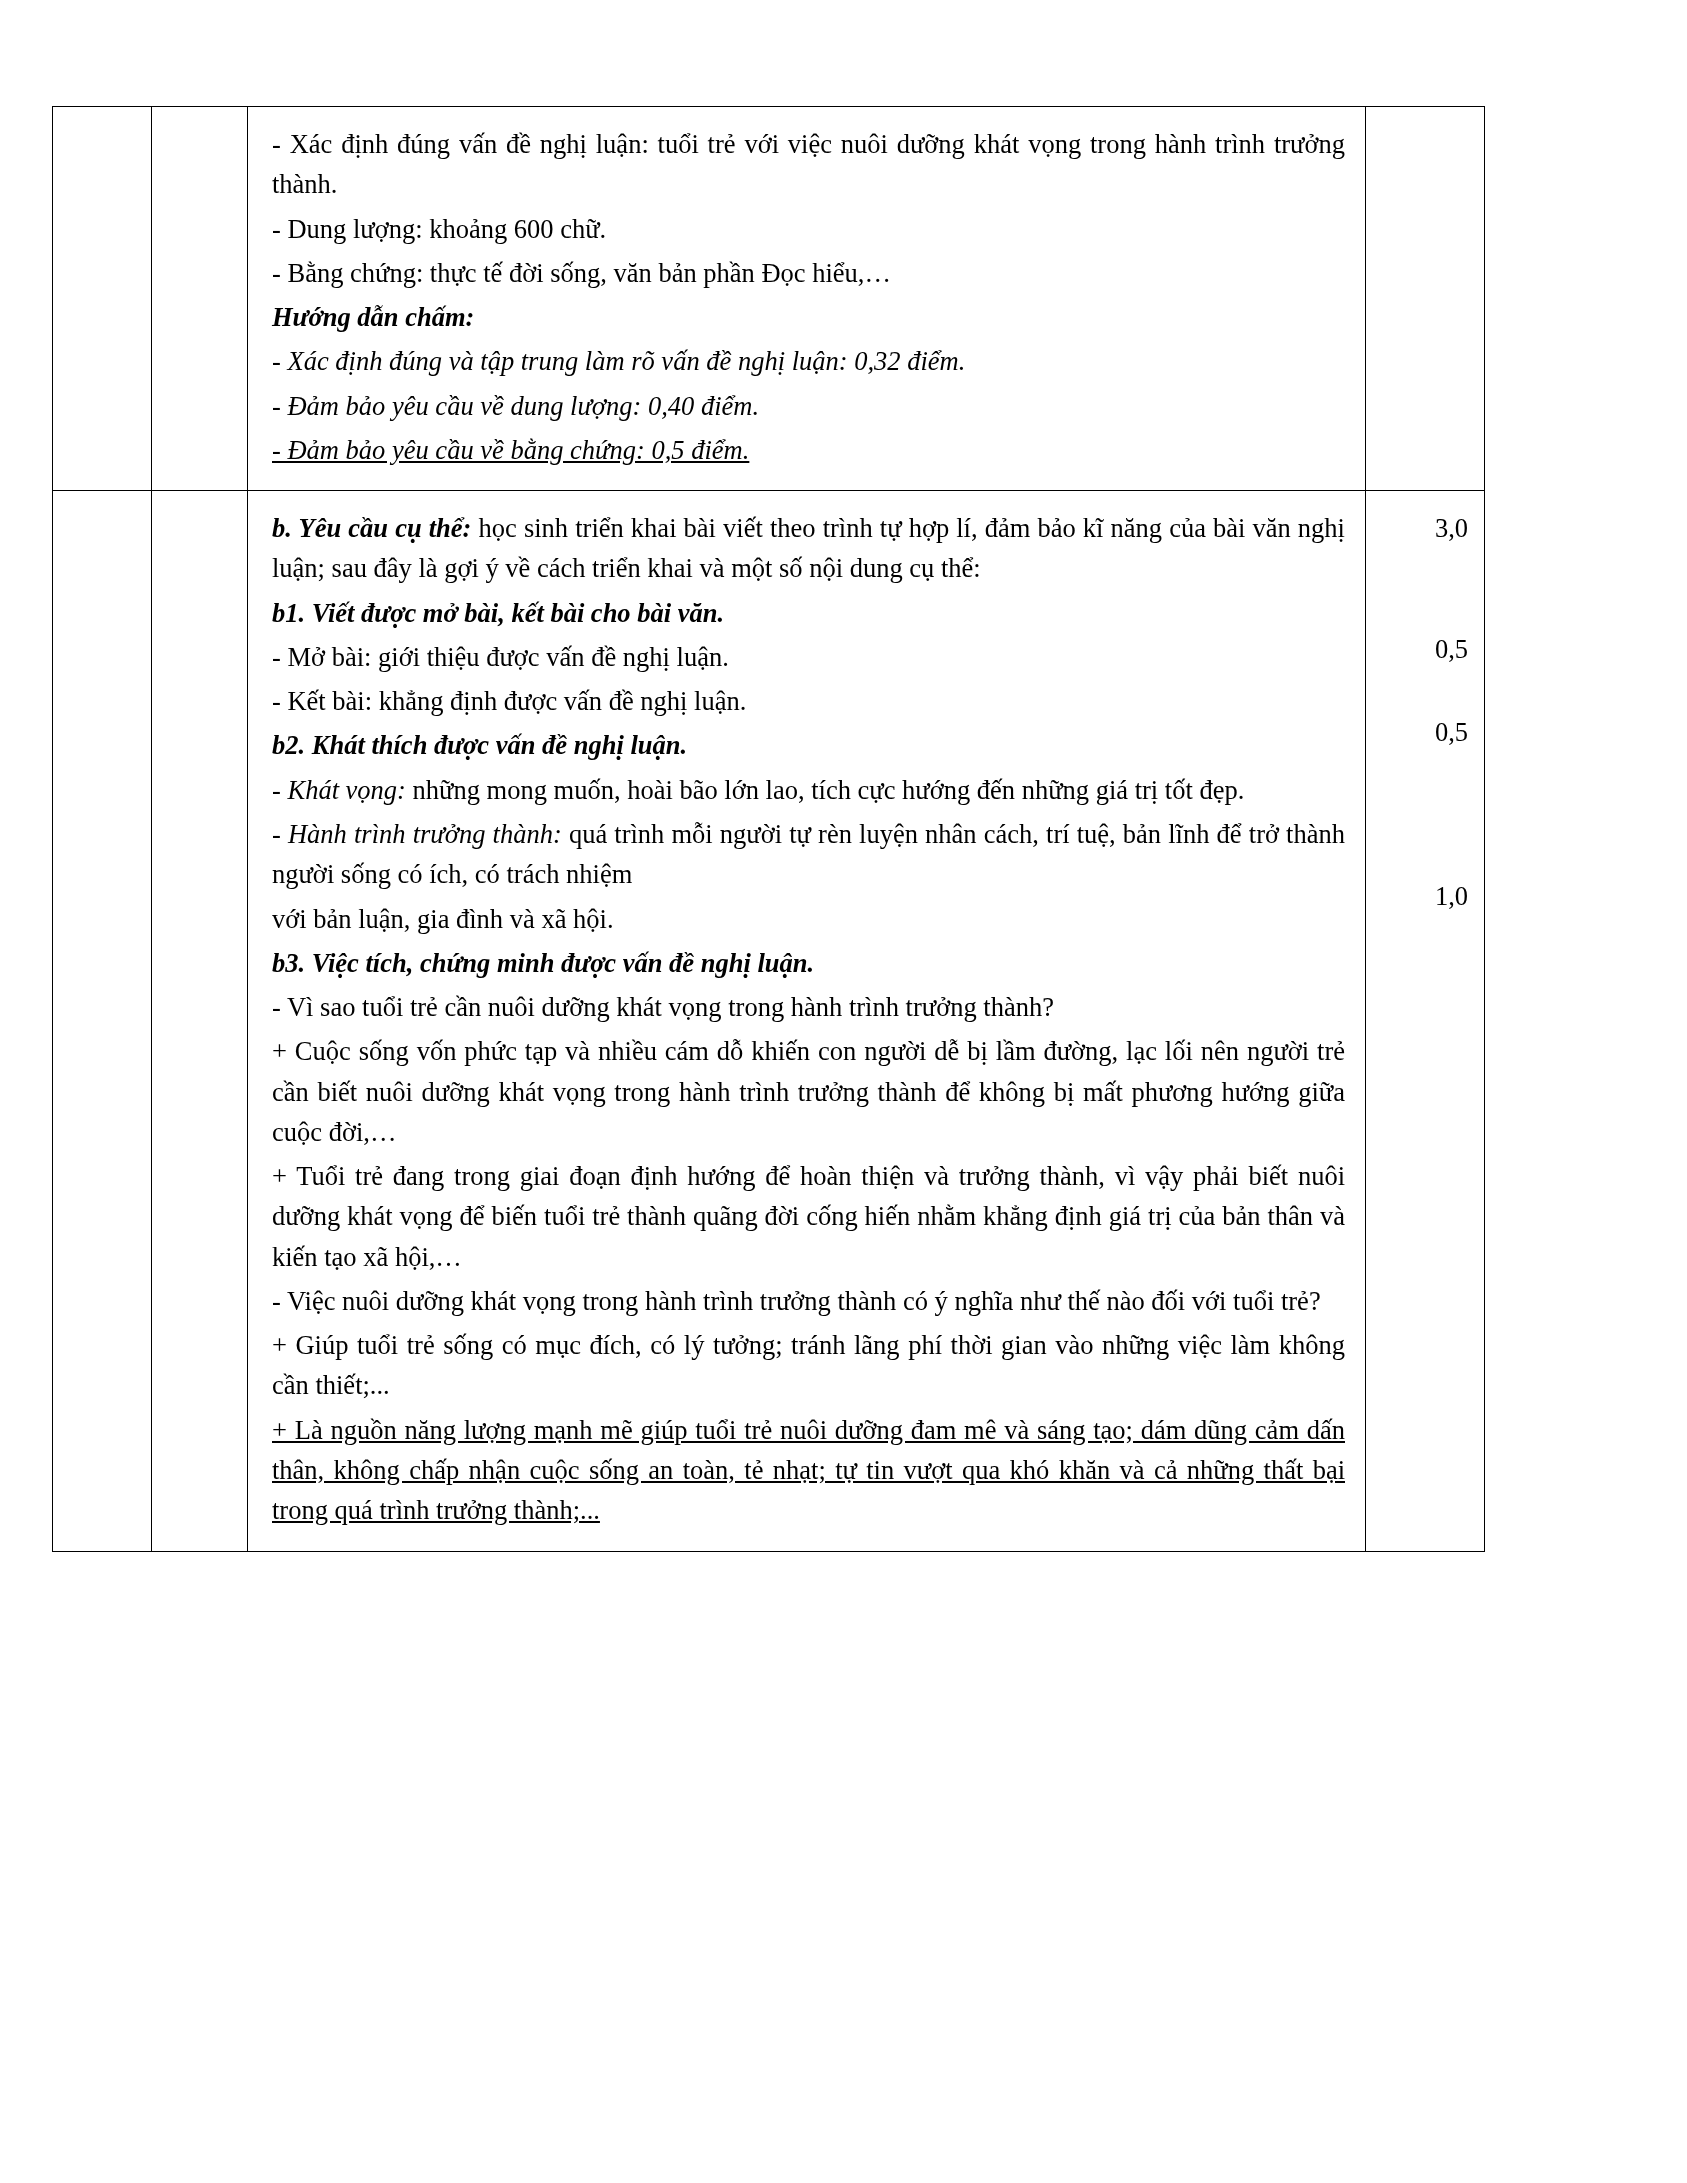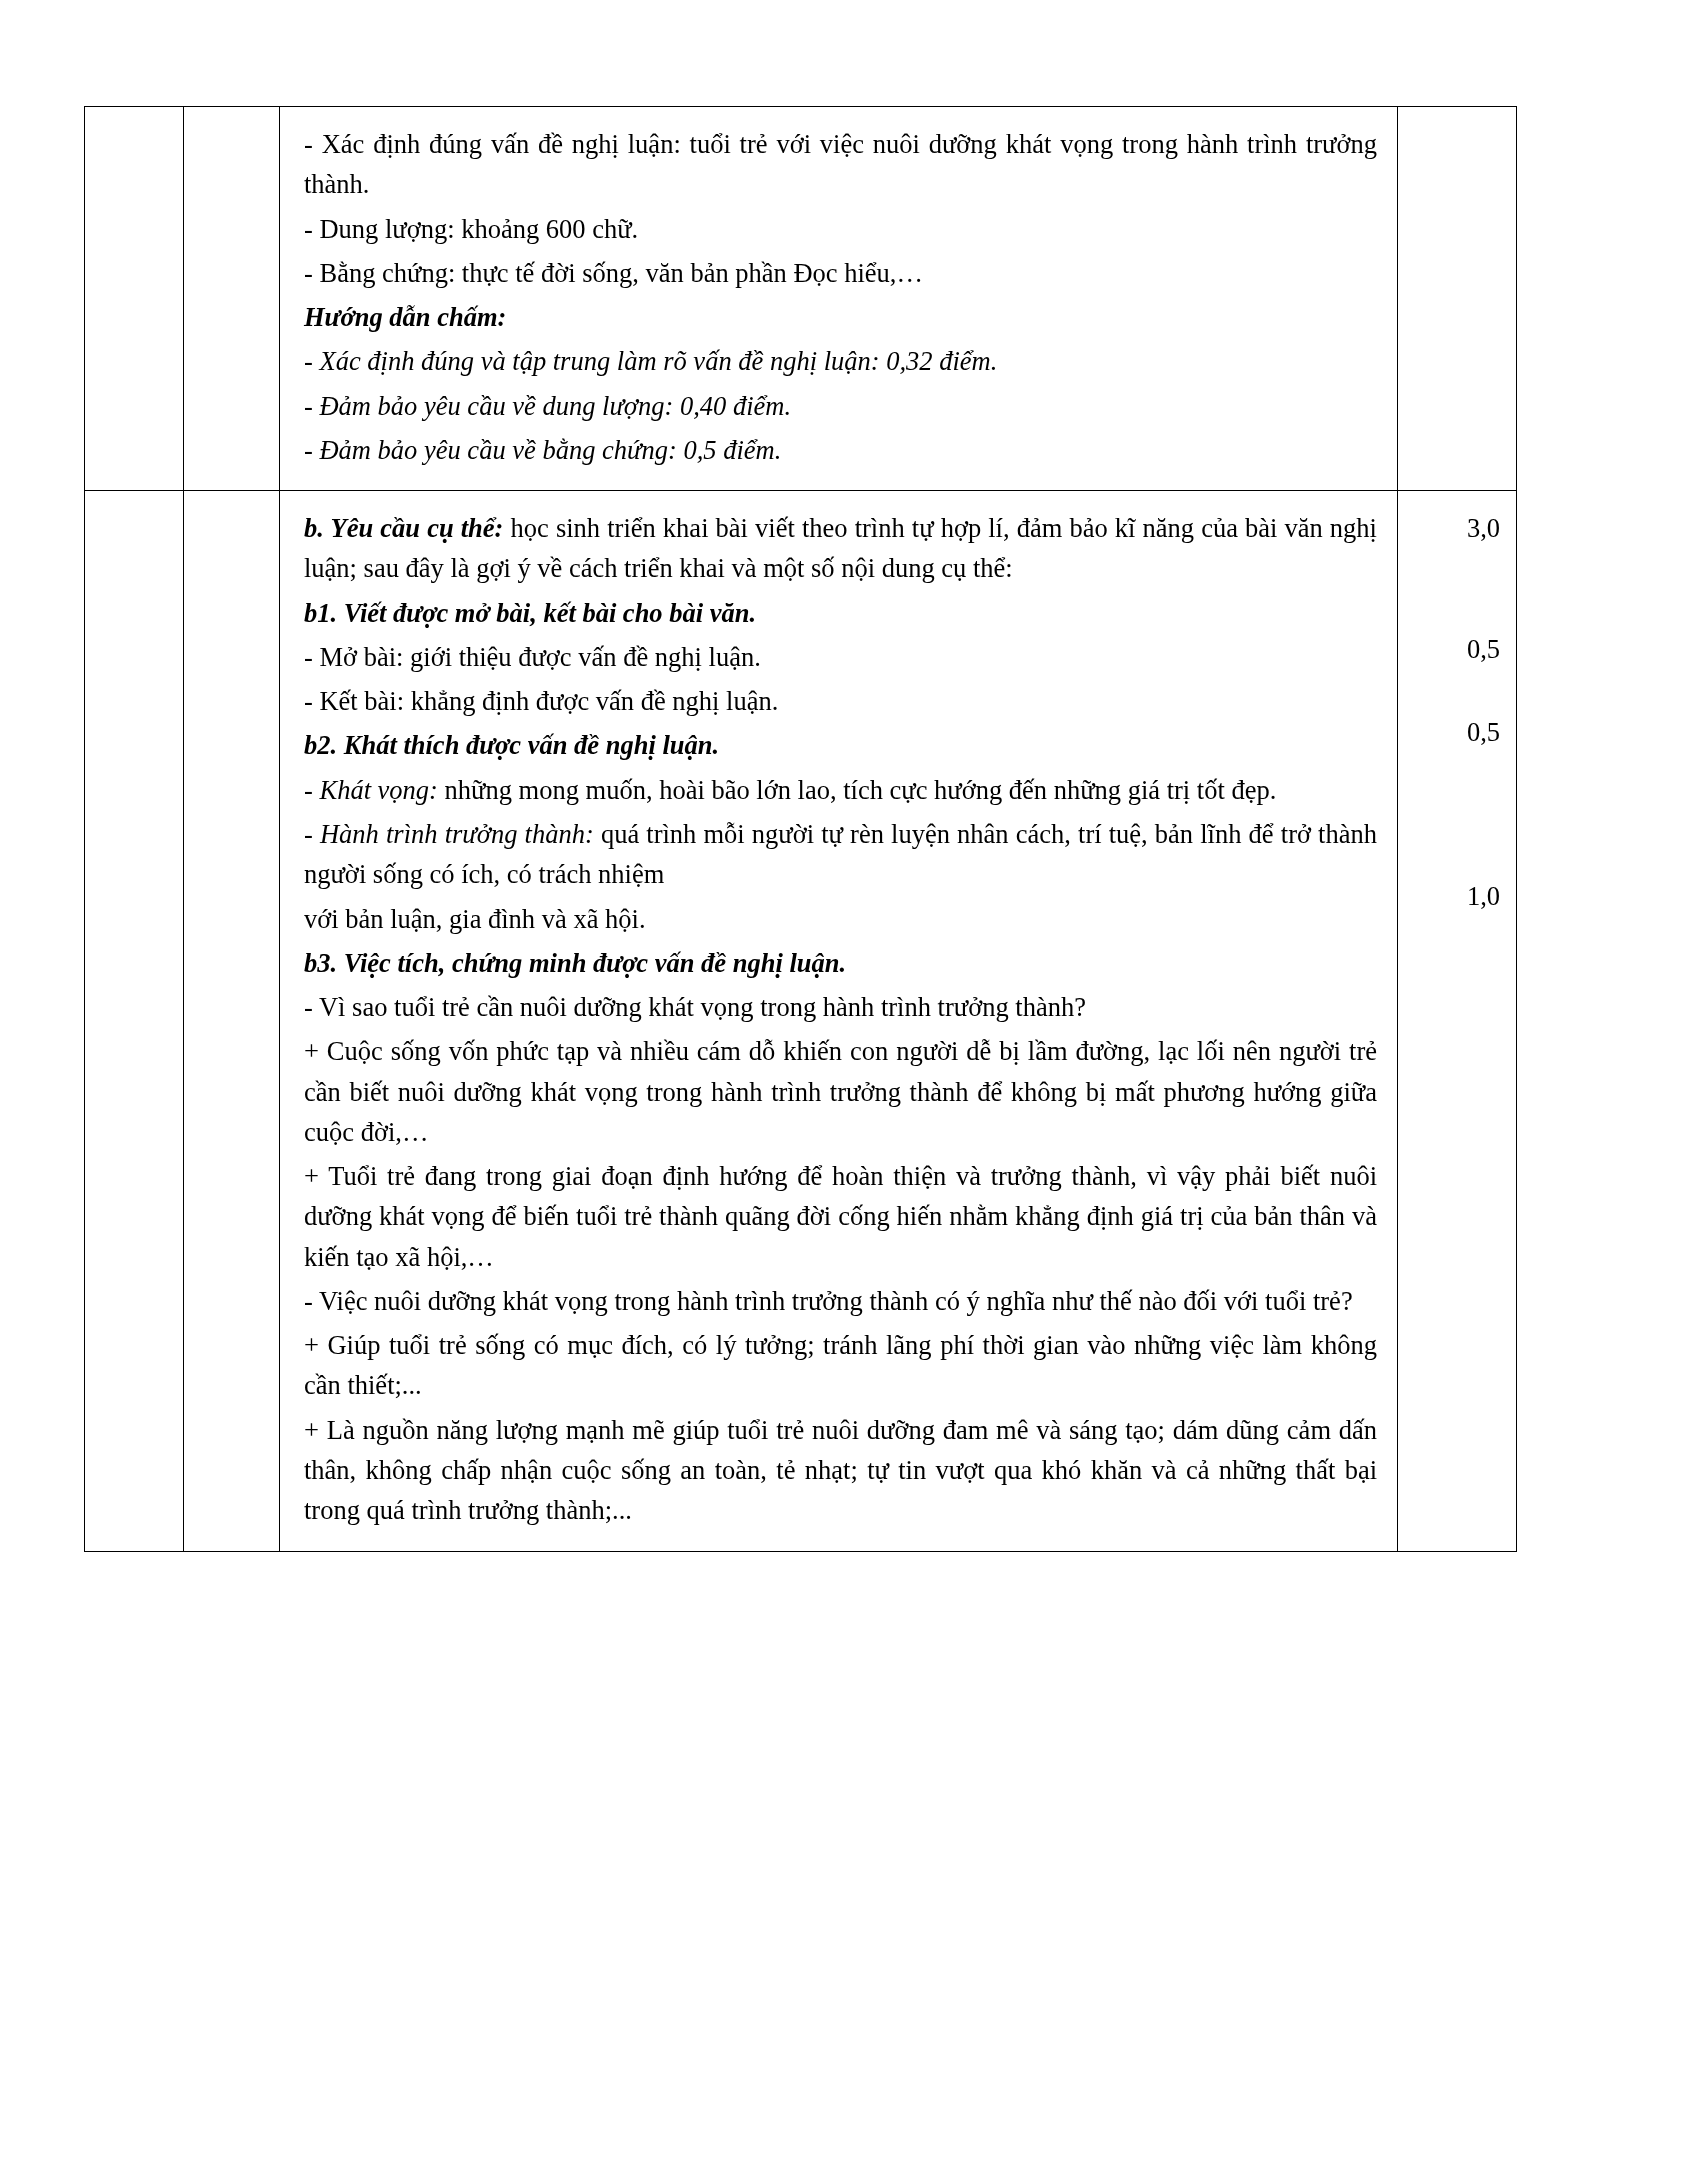--- a/index.html
+++ b/index.html
@@ -12,21 +12,21 @@
     height: 2183px;
     font-family: "Liberation Serif", serif;
     color: #000000;
     -webkit-font-smoothing: antialiased;
   }
   .page {
     position: relative;
     width: 1687px;
     height: 2183px;
     box-sizing: border-box;
-    padding: 106px 132px 0 84px;
+    padding: 106px 132px 0 52px;
   }
   table.grading-table {
     border-collapse: collapse;
     width: 1432px;
     table-layout: fixed;
   }
   table.grading-table td {
     border: 1.3px solid #000000;
     vertical-align: top;
     padding: 0;
@@ -52,21 +52,21 @@
   }
   .sp-mid { height: 81px; }
   .sp-small { height: 42px; }
   .sp-b2 { height: 124px; }
 
   p.ln {
     margin: 0 0 4px 0;
     text-align: justify;
     text-justify: inter-word;
   }
-  p.ln.last { margin-bottom: 0; }
+  p.ln.last { margin-bottom: 0; text-decoration: underline; }
   .bi { font-weight: bold; font-style: italic; margin-top: 20px; }
   .it { font-style: italic; }
 </style>
 </head>
 <body>
 
 <div class="page">
   <table class="grading-table">
     <colgroup>
       <col class="col-a">

